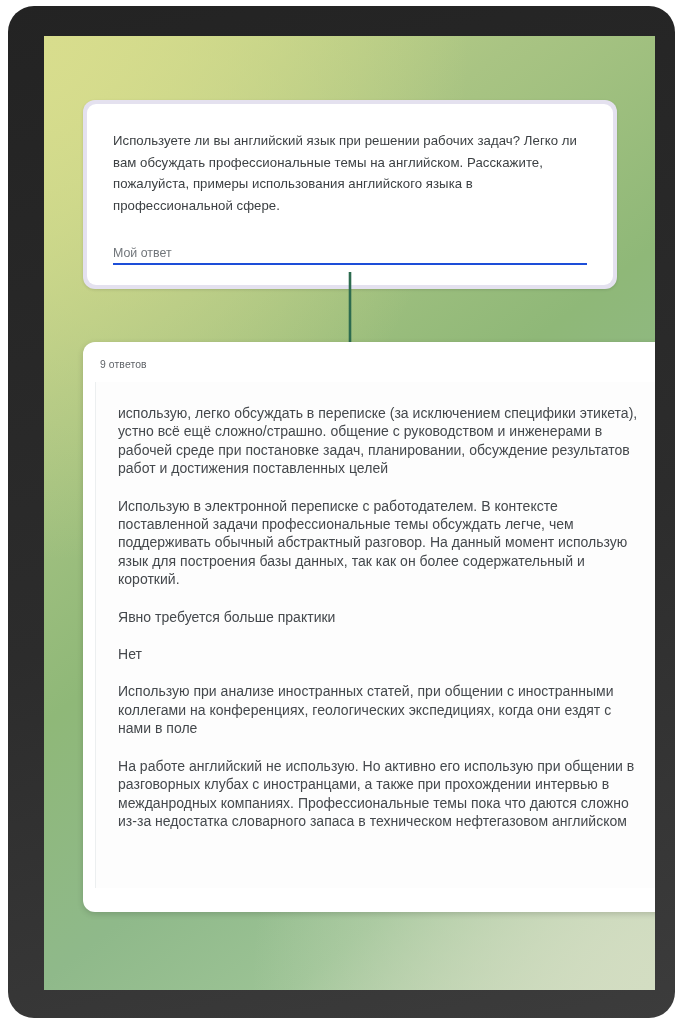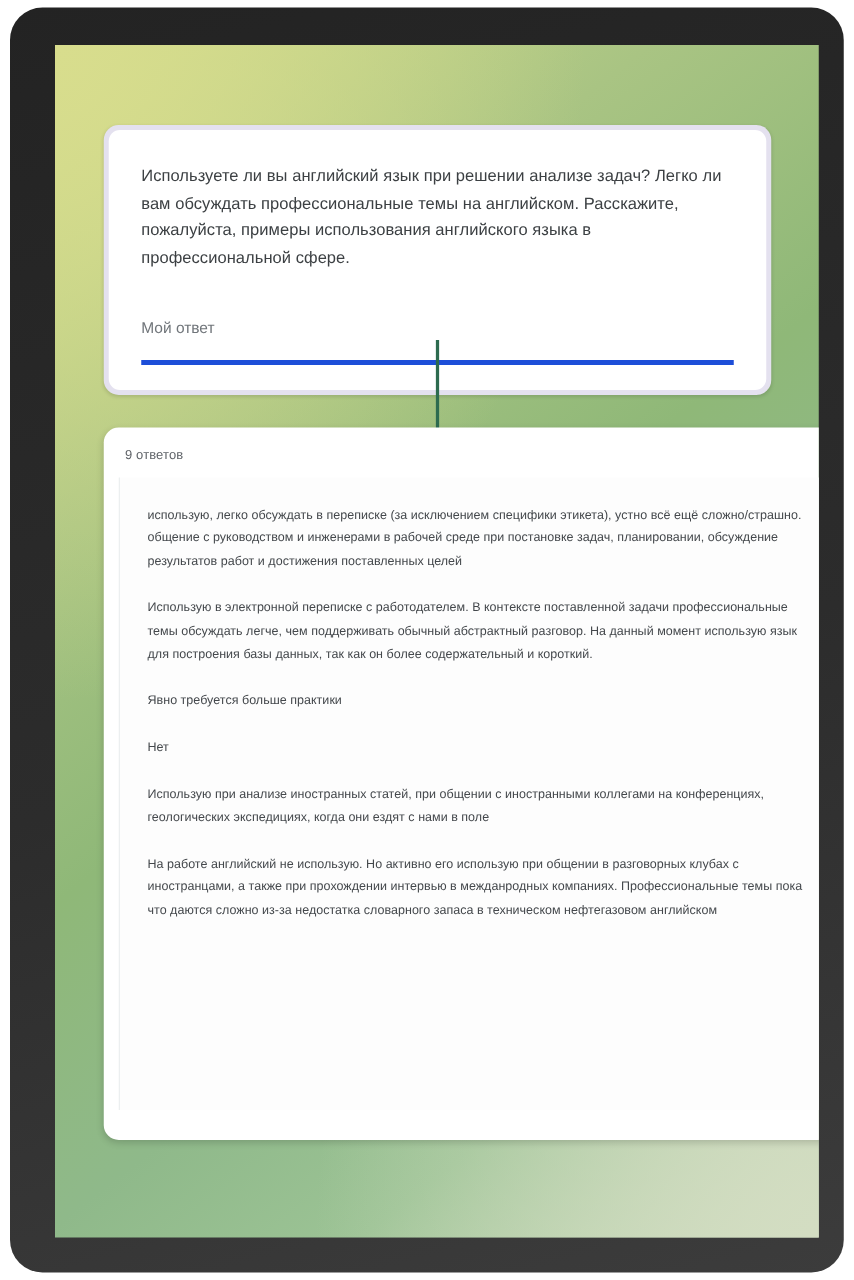--- a/index.html
+++ b/index.html
@@ -59,23 +59,23 @@
     box-sizing: border-box;
   }
   #question-text {
     font-size: 13.2px;
     line-height: 21.5px;
     color: #3c4043;
     margin: 0;
     letter-spacing: 0.05px;
   }
   #answer-input-wrap {
-    margin-top: 37px;
-    border-bottom: 4px solid #1d4ed8;
-    padding-bottom: 17px;
+    margin-top: 27px;
+    border-bottom: 2px solid #1d4ed8;
+    padding-bottom: 1px;
   }
   #answer-input {
     font-family: "Liberation Sans", sans-serif;
     font-size: 12.4px;
     line-height: 18px;
     color: #70757a;
     border: 0;
     outline: 0;
     padding: 0;
     margin: 0;
@@ -117,37 +117,37 @@
     position: relative;
     height: 506px;
     background: #fdfdfd;
     border-left: 1px solid #eceff0;
     border-right: 1px solid #eceff0;
     box-sizing: border-box;
     padding: 22px 22px 10px 22px;
     overflow: hidden;
   }
   .answer-item {
-    font-size: 10px;
+    font-size: 14px;
     line-height: 18.4px;
     color: #44484c;
     margin: 0 0 19px 0;
     letter-spacing: 0.02px;
   }
   .answer-item:last-child { margin-bottom: 0; }
 </style>
 </head>
 <body>
 
 <div id="device-frame">
   <div id="screen">
 
     <div id="question-card-outer" style="background: rgb(228, 225, 239);">
       <div id="question-card">
-        <p id="question-text">Используете ли вы английский язык при решении анализе задач? Легко ли вам обсуждать профессиональные темы на английском. Расскажите, пожалуйста, примеры использования английского языка в профессиональной сфере.</p>
+        <p id="question-text">Используете ли вы английский язык при решении рабочих задач? Легко ли вам обсуждать профессиональные темы на английском. Расскажите, пожалуйста, примеры использования английского языка в профессиональной сфере.</p>
         <div id="answer-input-wrap">
           <input id="answer-input" type="text" placeholder="Мой ответ" style="">
         </div>
       </div>
     </div>
 
     <svg id="flow-arrow" viewBox="0 0 24 114">
       <line x1="12" y1="0" x2="12" y2="98" stroke="#2d6b4f" stroke-width="2.6"></line>
       <polygon points="12,113 3.4,95 20.6,95" fill="#2d6b4f"></polygon>
     </svg>

